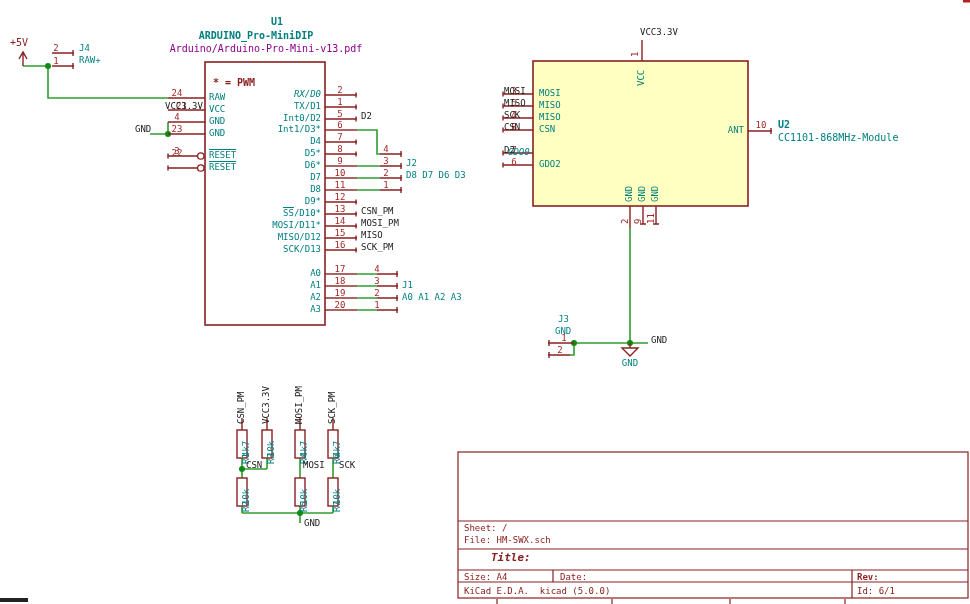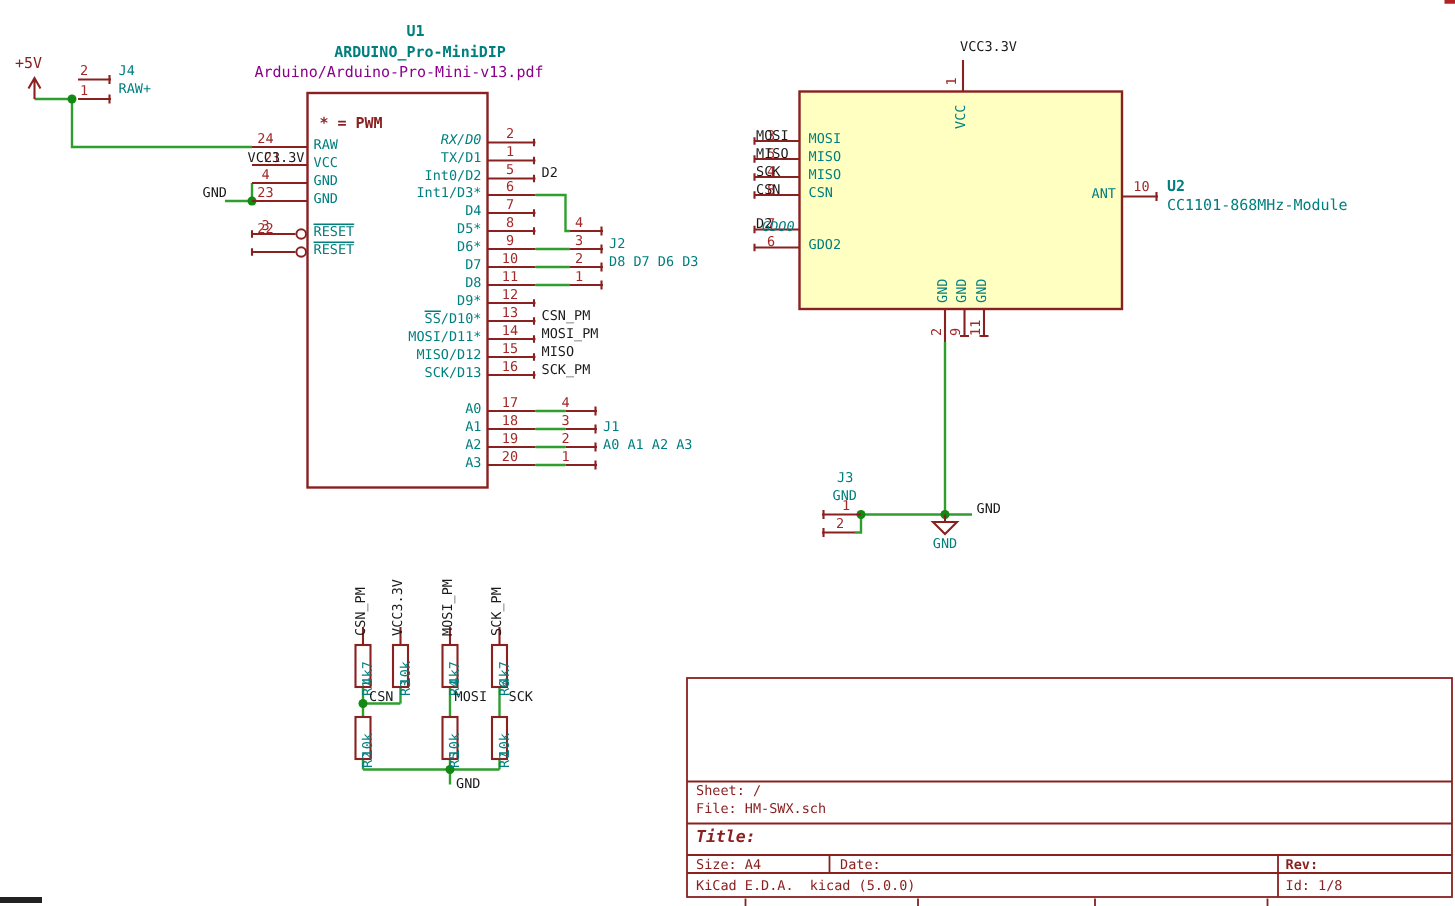--- a/index.html
+++ b/index.html
@@ -8,21 +8,21 @@
   .t{position:absolute;font:9px "DejaVu Sans Mono",monospace;white-space:pre;line-height:11px;}
   .f10{font-size:10px;}
   .f11{font-size:11px;}
   .teal{color:#007f7f;}
   .black{color:#1a1a1a;}
   .purple{color:#8b008b;}
   .maroon{color:#8a2121;}
   .pnum{color:#a32929;}
   .tb{color:#8a2121;}
   .b{font-weight:bold;}
-  .i{font-style:italic;}
+  .i{font-style:italic;margin-left:27px;}
   .ctr{text-align:center;}
   .tr{text-align:right;}
   .ol{text-decoration:overline;}
   .rt{transform-origin:0 0;transform:rotate(-90deg);}
   svg{position:absolute;left:0;top:0;}
 </style>
 </head>
 <body>
 
 <div id="canvas">
@@ -117,21 +117,21 @@
         <rect x="295" y="478" width="10" height="28" stroke="#8a2121" stroke-width="1.4" fill="#ffffff"></rect>
         <rect x="328" y="478" width="10" height="28" stroke="#8a2121" stroke-width="1.4" fill="#ffffff"></rect>
       </g>
   </svg>
 
   <div class="t maroon f10" style="left:10px;top:37px">+5V</div>
   <div class="t teal" style="left:79px;top:43px">J4</div>
   <div class="t teal" style="left:79px;top:55px">RAW+</div>
 
   <div class="t teal b f10 ctr" style="left:217px;top:16px;width:120px">U1</div>
-  <div class="t teal b f10 ctr" style="left:210px;top:30px;width:140px">ARDUINO_Pro-MiniDIP</div>
+  <div class="t teal b f10 ctr" style="left:186px;top:30px;width:140px">ARDUINO_Pro-MiniDIP</div>
   <div class="t purple f10 ctr" style="left:160px;top:43px;width:212px">Arduino/Arduino-Pro-Mini-v13.pdf</div>
   <div class="t maroon b f10 ctr" style="left:179px;top:77px;width:110px">* = PWM</div>
   <div class="t black" style="left:135px;top:124px">GND</div>
 
   <div class="t teal" style="left:406px;top:158px">J2</div>
   <div class="t teal" style="left:406px;top:170px">D8 D7 D6 D3</div>
   <div class="t teal" style="left:402px;top:280px">J1</div>
   <div class="t teal" style="left:402px;top:292px">A0 A1 A2 A3</div>
 
   <div class="t teal b f10" style="left:778px;top:119px">U2</div>
@@ -143,21 +143,21 @@
   <div class="t black" style="left:651px;top:335px">GND</div>
   <div class="t black" style="left:304px;top:518px">GND</div>
 
   <div class="t tb" style="left:464px;top:523px">Sheet: /</div>
   <div class="t tb" style="left:464px;top:535px">File: HM-SWX.sch</div>
   <div class="t tb b i f11" style="left:464px;top:552px">Title:</div>
   <div class="t tb" style="left:464px;top:572px">Size: A4</div>
   <div class="t tb" style="left:560px;top:572px">Date:</div>
   <div class="t tb b" style="left:857px;top:572px">Rev:</div>
   <div class="t tb" style="left:464px;top:586px">KiCad E.D.A.  kicad (5.0.0)</div>
-  <div class="t tb" style="left:857px;top:586px">Id: 1/8</div>
+  <div class="t tb" style="left:857px;top:586px">Id: 6/1</div>
 <div class="t pnum ctr" style="left: 164px; top: 88px; width: 26px; text-align: center;">24</div>
     <div class="t teal" style="left: 209px; top: 92px;">RAW</div>
     <div class="t pnum" style="left: 176px; top: 101px; width: 20px;">21</div>
     <div class="t black" style="left: 165px; top: 101px;">VCC3.3V</div>
     <div class="t teal" style="left: 209px; top: 104px;">VCC</div>
     <div class="t pnum ctr" style="left: 164px; top: 112px; width: 26px;">4</div>
     <div class="t teal" style="left: 209px; top: 116px;">GND</div>
     <div class="t pnum ctr" style="left: 164px; top: 124px; width: 26px;">23</div>
     <div class="t teal" style="left: 209px; top: 128px;">GND</div>
     <div class="t pnum ctr" style="left: 164px; top: 146px; width: 26px;">3</div>

